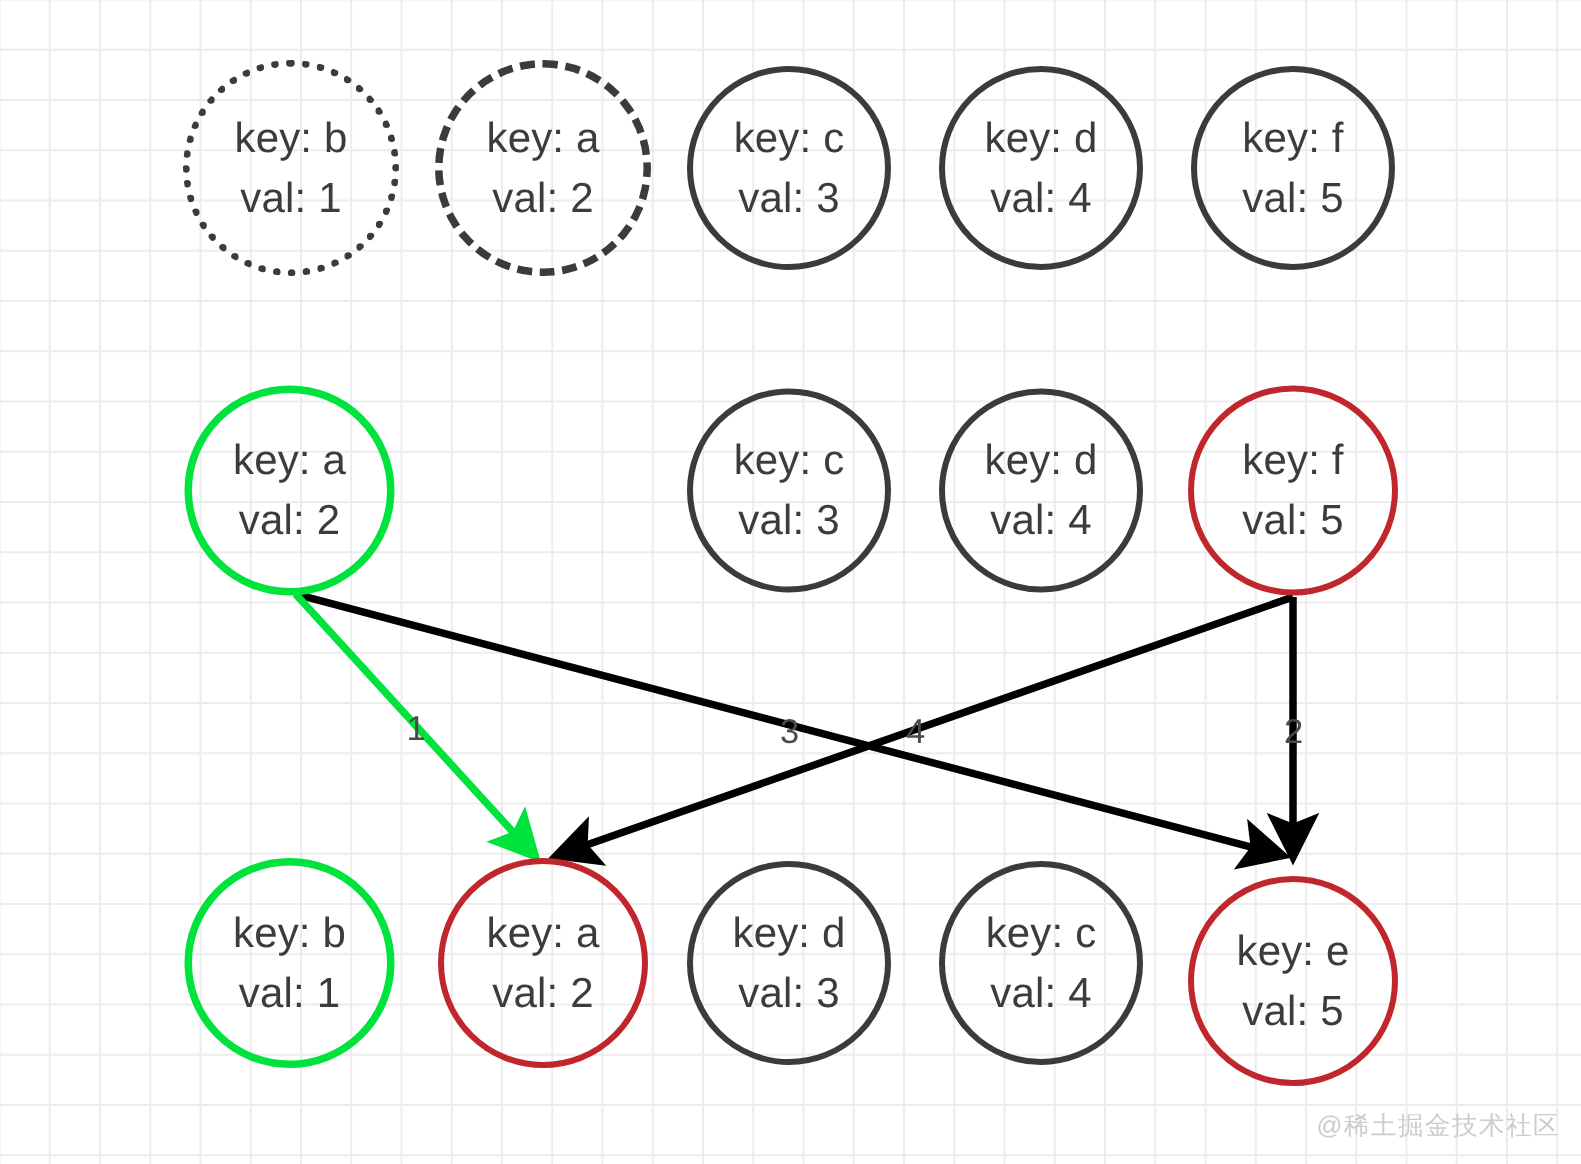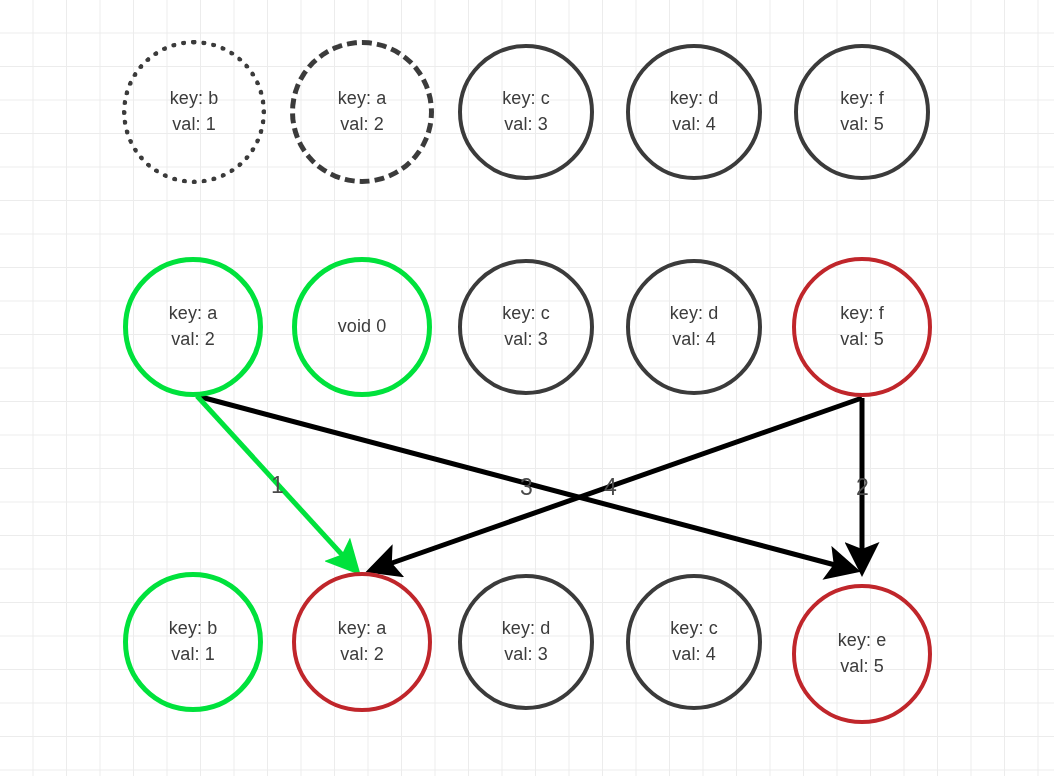--- a/index.html
+++ b/index.html
@@ -23,21 +23,21 @@
   .node {
     position: absolute;
     border-radius: 50%;
     box-sizing: border-box;
     display: flex;
     flex-direction: column;
     align-items: center;
     justify-content: center;
     background: transparent;
     color: #3c3c3c;
-    font-size: 18px;
+    font-size: 28px;
     line-height: 1.42;
     letter-spacing: 0.1px;
     text-align: center;
   }
   .node .line1, .node .line2 { display: block; white-space: nowrap; }
   .node .line2:empty { display: none; }
 
   .edge-layer {
     position: absolute;
     left: 0; top: 0;
@@ -109,24 +109,20 @@
   </div>
   <div class="node" style="left:794px; top:44px; width:136px; height:136px; border:4px solid #3b3b3b;">
     <span class="line1">key: f</span>
     <span class="line2">val: 5</span>
   </div>
 
   <div class="node" style="left:123px; top:257px; width:140px; height:140px; border:5px solid #00e23c;">
     <span class="line1">key: a</span>
     <span class="line2">val: 2</span>
   </div>
-  <div class="node" style="left:292px; top:257px; width:140px; height:140px; border:5px solid #00e23c;">
-    <span class="line1">void 0</span>
-
-  </div>
   <div class="node" style="left:458px; top:259px; width:136px; height:136px; border:4px solid #3b3b3b;">
     <span class="line1">key: c</span>
     <span class="line2">val: 3</span>
   </div>
   <div class="node" style="left:626px; top:259px; width:136px; height:136px; border:4px solid #3b3b3b;">
     <span class="line1">key: d</span>
     <span class="line2">val: 4</span>
   </div>
   <div class="node" style="left:792px; top:257px; width:140px; height:140px; border:4px solid #c0262b;">
     <span class="line1">key: f</span>
@@ -147,13 +143,14 @@
   </div>
   <div class="node" style="left:626px; top:574px; width:136px; height:136px; border:4px solid #3b3b3b;">
     <span class="line1">key: c</span>
     <span class="line2">val: 4</span>
   </div>
   <div class="node" style="left:792px; top:584px; width:140px; height:140px; border:4px solid #c0262b;">
     <span class="line1">key: e</span>
     <span class="line2">val: 5</span>
   </div>
 
+  <div class="watermark">@稀土掘金技术社区</div>
 </div>
 
 </body></html>

